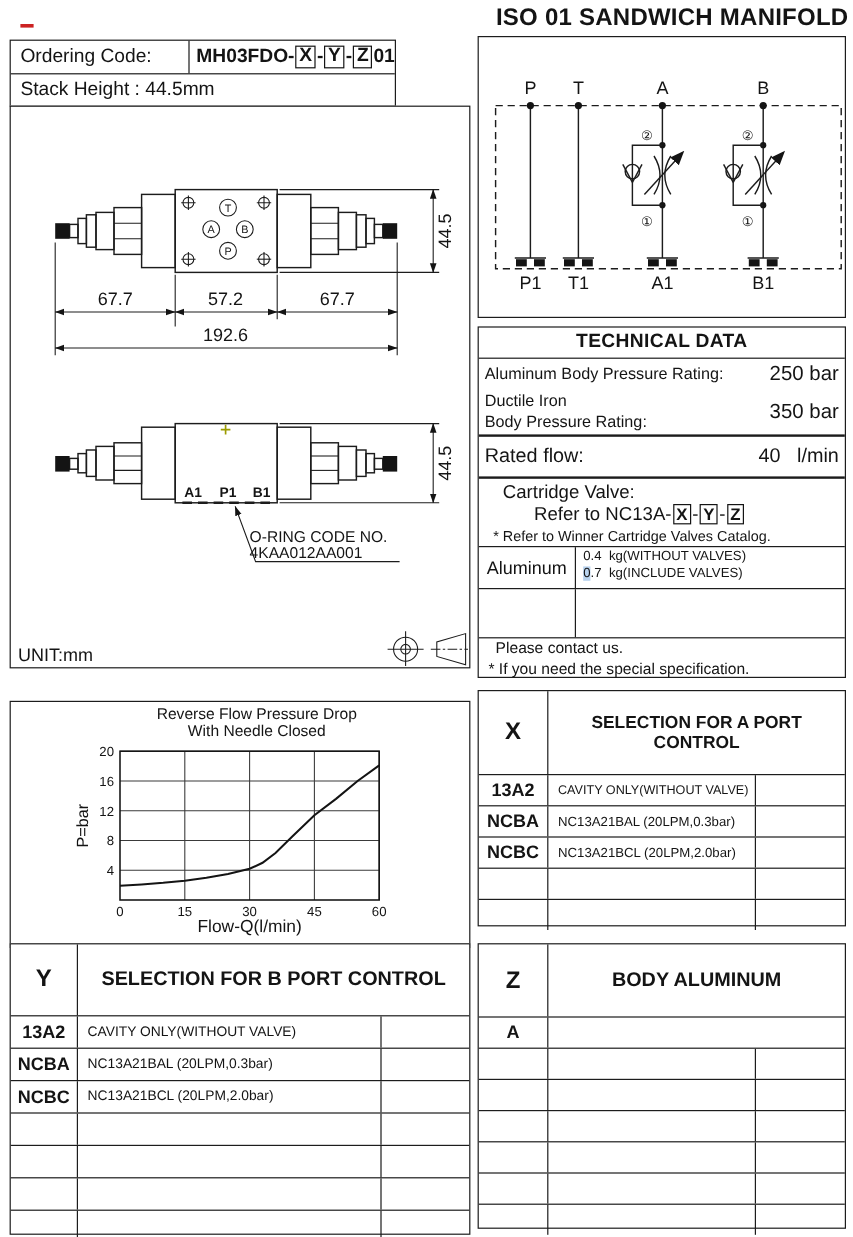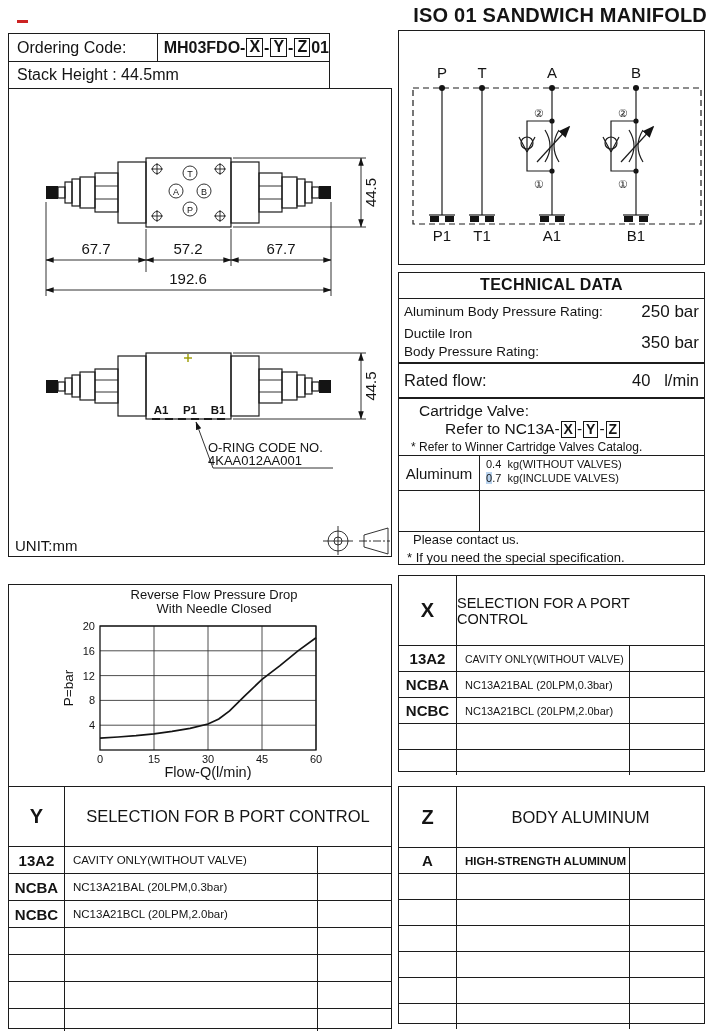--- a/index.html
+++ b/index.html
@@ -25,21 +25,21 @@
   .td-val { font-size:17px; padding-right:5px; white-space:nowrap; }
   .hl { background:#b9d3ee; }
   .wt-table { border-top:1.5px solid #1c1c1c; border-bottom:1.5px solid #1c1c1c; }
   .wt-row { display:flex; }
   .wt-mat { width:80px; border-right:1.5px solid #1c1c1c; display:flex; align-items:center; justify-content:center; font-size:15px; }
   .wt-vals { flex:1; padding:2px 0 0 6px; font-size:11px; line-height:1.25; }
 
   
   .sel-header { display:flex; border-bottom:1.4px solid #1c1c1c; }
   .sel-hkey { display:flex; align-items:center; justify-content:center; font-weight:bold; font-size:20px; border-right:1.4px solid #1c1c1c; }
-  .sel-htitle { flex:1; display:flex; align-items:center; justify-content:center; font-weight:normal; }
+  .sel-htitle { flex:1; display:flex; align-items:center; justify-content:center; font-weight:bold;text-align:center; }
   .sel-row { display:flex; border-bottom:1px solid #1c1c1c; }
   .sel-row:last-child { border-bottom:none; }
   .sel-key { display:flex; align-items:center; justify-content:center; font-weight:bold; font-size:15px; border-right:1px solid #1c1c1c; }
   .sel-desc { flex:1; display:flex; align-items:center; padding-left:8px; font-size:11px; border-right:1px solid #1c1c1c; white-space:nowrap; }
   .sel-empty { }
 
   svg text { font-family:"Liberation Sans", sans-serif; fill:#141414; }
   .ln { stroke:#1c1c1c; stroke-width:1.2; fill:none; }
   .lnthin { stroke:#1c1c1c; stroke-width:0.9; fill:none; }
   .fillb { fill:#141414; stroke:none; }
@@ -431,21 +431,20 @@
     </div>
   </div>
 
   <div class="box" style="left:398px;top:786px;width:307px;height:238px;">
     <div class="sel-header" style="height:60px;">
       <div class="sel-hkey" style="width:57px;">Z</div>
       <div class="sel-htitle" style="font-size:16.5px;">BODY ALUMINUM</div>
     </div>
     <div class="sel-row" style="height:25px;">
       <div class="sel-key" style="width:57px;">A</div>
-      <div class="sel-desc" style="font-weight:bold;font-size:11.5px;">HIGH-STRENGTH ALUMINUM</div>
       <div class="sel-empty" style="width:74px;"></div>
     </div>
     <div class="sel-row" style="height:25px;">
       <div class="sel-key" style="width:57px;"></div>
         <div class="sel-desc"></div>
         <div class="sel-empty" style="width:74px;"></div>
     </div>
     <div class="sel-row" style="height:25px;">
       <div class="sel-key" style="width:57px;"></div>
         <div class="sel-desc"></div>

